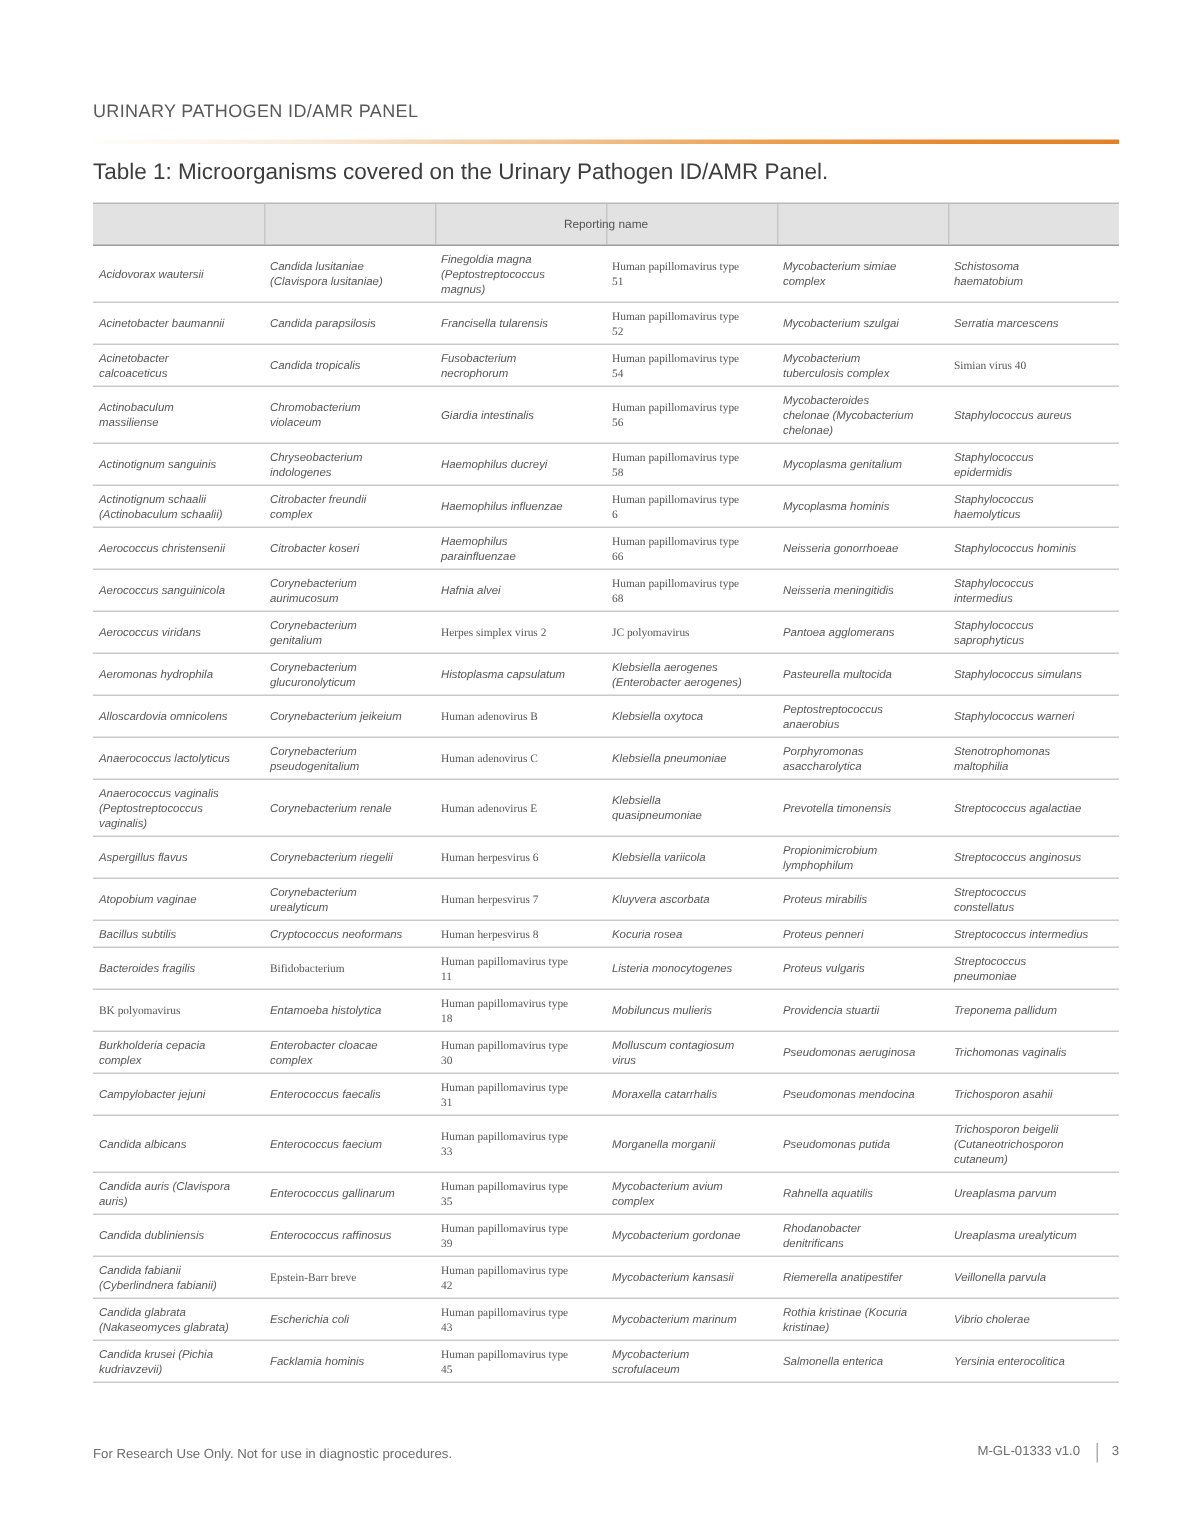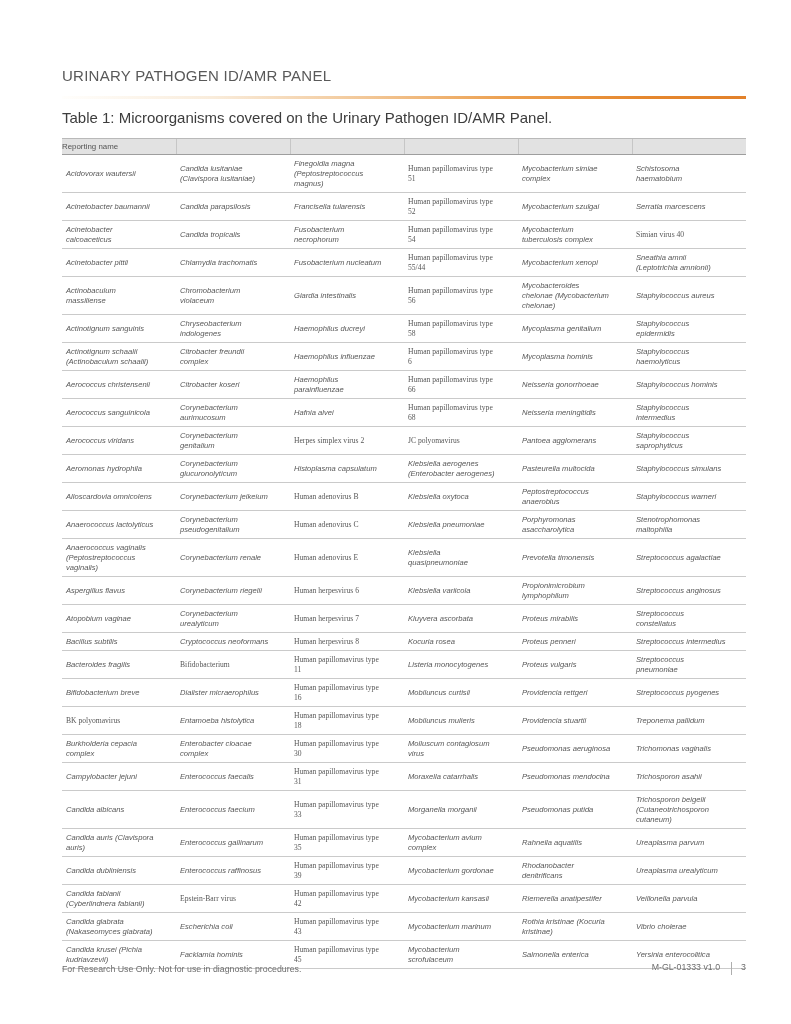--- a/index.html
+++ b/index.html
@@ -9,55 +9,55 @@
     font-family: "Liberation Sans", "DejaVu Sans", sans-serif;
     color: #565656;
     position: relative;
     overflow: hidden;
   }
   .page {
     position: absolute; left: 62px; top: 0; width: 684px; height: 1024px;
   }
   .doc-header {
     margin-top: 67px;
-    font-size: 15px; letter-spacing: 0.25px;
+    font-size: 12px; letter-spacing: 0.25px;
     color: #595959; font-weight: 400;
   }
   .accent-rule {
     margin-top: 12px; height: 3px; width: 684px;
     background: linear-gradient(90deg, #fffefc 0%, #f9ecdb 22%, #f2c695 45%, #eca050 65%, #e5872e 85%, #e2812a 100%);
   }
   .table-caption {
     margin-top: 10px;
     font-size: 15px; color: #3d3d3d;
   }
   table.org-table {
     margin-top: 12px;
     width: 684px;
     border-collapse: collapse;
     table-layout: fixed;
   }
   table.org-table col { width: 114px; }
   th.reporting-head {
-    height: 16px;
+    height: 28px;
     background-color: #e2e2e2;
     
     background-image:
       linear-gradient(#c6c6c6,#c6c6c6),
       linear-gradient(#c6c6c6,#c6c6c6),
       linear-gradient(#c6c6c6,#c6c6c6),
       linear-gradient(#c6c6c6,#c6c6c6),
       linear-gradient(#c6c6c6,#c6c6c6);
     background-size: 1px 100%;
     background-repeat: no-repeat;
     background-position: 114px 0, 228px 0, 342px 0, 456px 0, 570px 0;
     border-top: 1px solid #b9b9b9;
     border-bottom: 1px solid #9e9e9e;
     font-weight: 400; font-size: 7.9px; color: #545454;
-    text-align: left; vertical-align: middle;
+    text-align: center; vertical-align: middle;
   }
   td.org-cell {
     font-size: 7.6px; line-height: 10px;
     font-style: italic;
     color: #575757;
     vertical-align: middle;
     padding: 3.5px 20px 3.5px 4px;
     border-bottom: 1px solid #cacaca;
     word-wrap: break-word;
   }
@@ -117,28 +117,20 @@
         </tr>
         <tr>
           <td class="org-cell">Acinetobacter calcoaceticus</td>
           <td class="org-cell">Candida tropicalis</td>
           <td class="org-cell">Fusobacterium necrophorum</td>
           <td class="org-cell plain">Human papillomavirus type 54</td>
           <td class="org-cell">Mycobacterium tuberculosis complex</td>
           <td class="org-cell plain">Simian virus 40</td>
         </tr>
         <tr>
-          <td class="org-cell">Acinetobacter pittii</td>
-          <td class="org-cell">Chlamydia trachomatis</td>
-          <td class="org-cell">Fusobacterium nucleatum</td>
-          <td class="org-cell plain">Human papillomavirus type 55/44</td>
-          <td class="org-cell">Mycobacterium xenopi</td>
-          <td class="org-cell">Sneathia amnii (Leptotrichia amnionii)</td>
-        </tr>
-        <tr>
           <td class="org-cell">Actinobaculum massiliense</td>
           <td class="org-cell">Chromobacterium violaceum</td>
           <td class="org-cell">Giardia intestinalis</td>
           <td class="org-cell plain">Human papillomavirus type 56</td>
           <td class="org-cell">Mycobacteroides chelonae (Mycobacterium chelonae)</td>
           <td class="org-cell">Staphylococcus aureus</td>
         </tr>
         <tr>
           <td class="org-cell">Actinotignum sanguinis</td>
           <td class="org-cell">Chryseobacterium indologenes</td>
@@ -237,28 +229,20 @@
         </tr>
         <tr>
           <td class="org-cell">Bacteroides fragilis</td>
           <td class="org-cell plain">Bifidobacterium</td>
           <td class="org-cell plain">Human papillomavirus type 11</td>
           <td class="org-cell">Listeria monocytogenes</td>
           <td class="org-cell">Proteus vulgaris</td>
           <td class="org-cell">Streptococcus pneumoniae</td>
         </tr>
         <tr>
-          <td class="org-cell">Bifidobacterium breve</td>
-          <td class="org-cell">Dialister micraerophilus</td>
-          <td class="org-cell plain">Human papillomavirus type 16</td>
-          <td class="org-cell">Mobiluncus curtisii</td>
-          <td class="org-cell">Providencia rettgeri</td>
-          <td class="org-cell">Streptococcus pyogenes</td>
-        </tr>
-        <tr>
           <td class="org-cell plain">BK polyomavirus</td>
           <td class="org-cell">Entamoeba histolytica</td>
           <td class="org-cell plain">Human papillomavirus type 18</td>
           <td class="org-cell">Mobiluncus mulieris</td>
           <td class="org-cell">Providencia stuartii</td>
           <td class="org-cell">Treponema pallidum</td>
         </tr>
         <tr>
           <td class="org-cell">Burkholderia cepacia complex</td>
           <td class="org-cell">Enterobacter cloacae complex</td>
@@ -294,21 +278,21 @@
         <tr>
           <td class="org-cell">Candida dubliniensis</td>
           <td class="org-cell">Enterococcus raffinosus</td>
           <td class="org-cell plain">Human papillomavirus type 39</td>
           <td class="org-cell">Mycobacterium gordonae</td>
           <td class="org-cell">Rhodanobacter denitrificans</td>
           <td class="org-cell">Ureaplasma urealyticum</td>
         </tr>
         <tr>
           <td class="org-cell">Candida fabianii (Cyberlindnera fabianii)</td>
-          <td class="org-cell plain">Epstein-Barr virus</td>
+          <td class="org-cell plain">Epstein-Barr breve</td>
           <td class="org-cell plain">Human papillomavirus type 42</td>
           <td class="org-cell">Mycobacterium kansasii</td>
           <td class="org-cell">Riemerella anatipestifer</td>
           <td class="org-cell">Veillonella parvula</td>
         </tr>
         <tr>
           <td class="org-cell">Candida glabrata (Nakaseomyces glabrata)</td>
           <td class="org-cell">Escherichia coli</td>
           <td class="org-cell plain">Human papillomavirus type 43</td>
           <td class="org-cell">Mycobacterium marinum</td>

